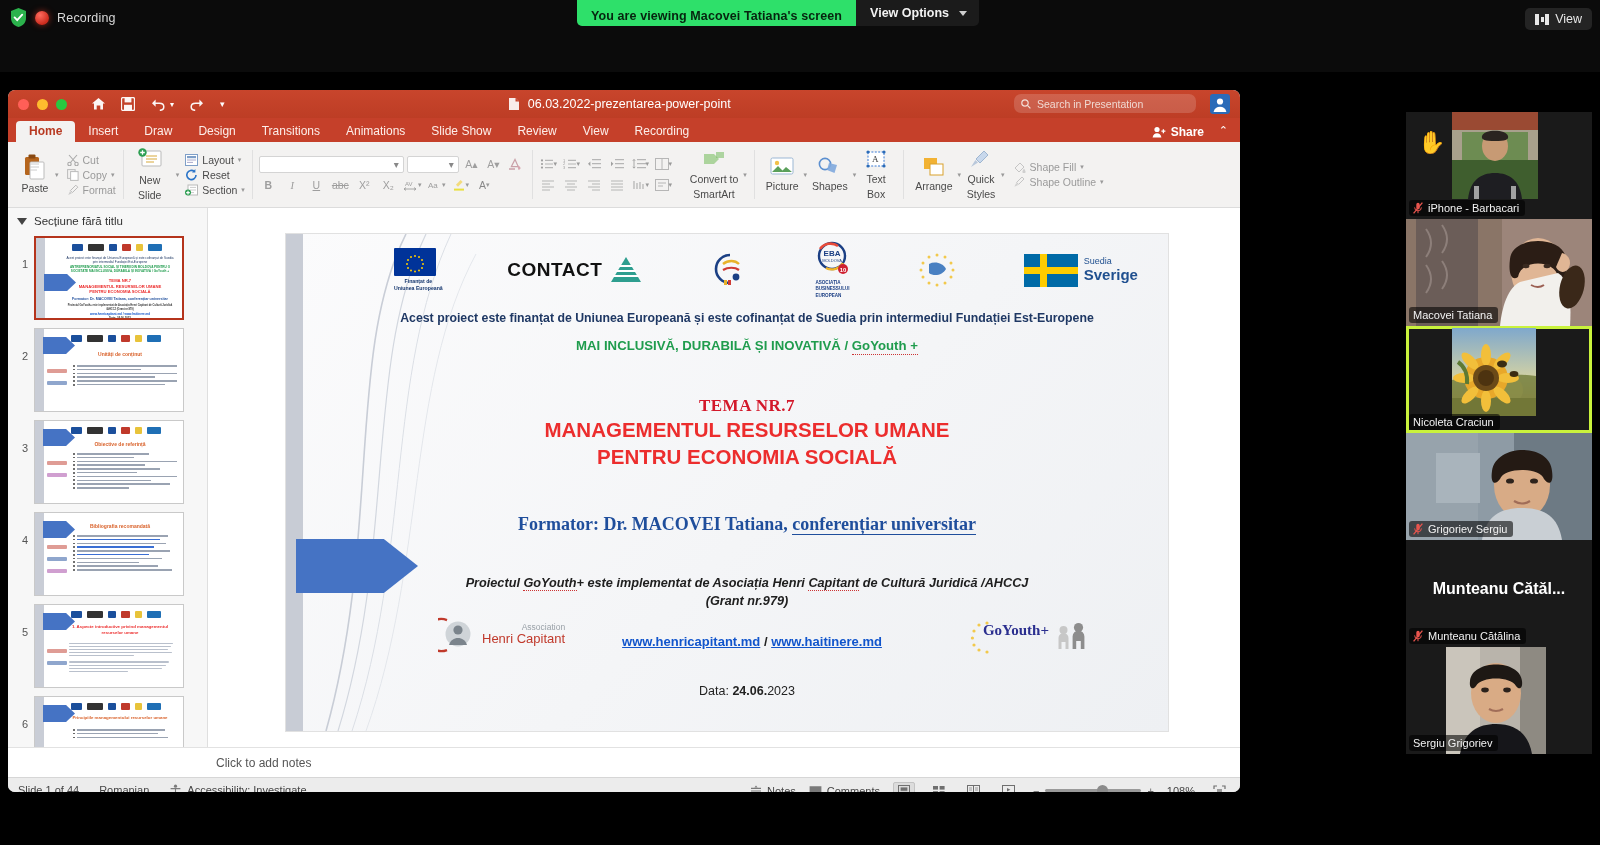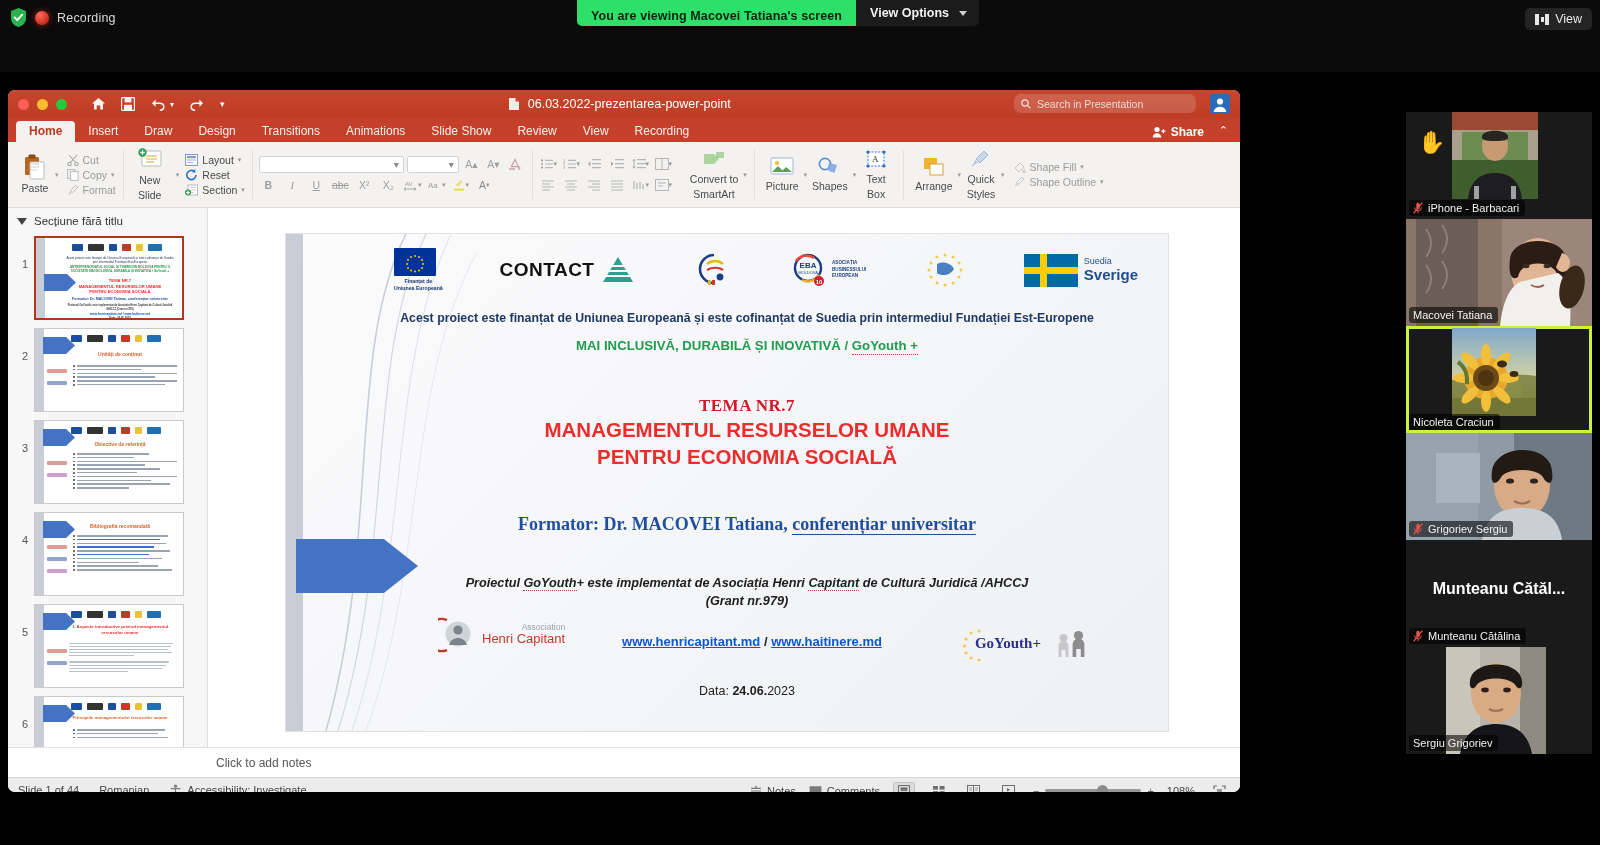--- a/index.html
+++ b/index.html
@@ -199,21 +199,21 @@
   }
   .eu-flag {
     width: 42px; height: 28px; background: #003399; border-radius: 1px;
     position: relative;
   }
   .eu-stars { position: absolute; inset: 0; }
   .eu-cap { text-align: center; font-size: 5.2px; color: #15366e; font-weight: bold; line-height: 1.3; margin-top: 2px; }
   .contact-logo { display: flex; align-items: center; gap: 5px; }
   .contact-text { font-size: 19px; font-weight: bold; color: #111; letter-spacing: .5px; }
   .pyramid { width: 38px; height: 28px; }
-  .eba-logo { display: flex; align-items: center; gap: 5px; }
+  .eba-logo { display: flex; align-items: center; gap: 5px; flex-direction: column; }
   .eba-text { font-size: 4.6px; font-weight: bold; color: #1b3f84; line-height: 1.45; }
   .se-flag { width: 54px; height: 33px; background: #006aa7; position: relative; }
   .se-flag::before { content: ""; position: absolute; left: 0; right: 0; top: 13px; height: 7px; background: #fecc00; }
   .se-flag::after { content: ""; position: absolute; top: 0; bottom: 0; left: 16px; width: 7px; background: #fecc00; }
   .se-text { font-size: 9px; color: #1f4f8f; line-height: 1.1; margin-left: 6px; }
   .se-text b { font-size: 15px; display: block; font-weight: bold; }
 
   .line-eu {
     position: absolute; left: 60px; right: 20px; top: 77px;
     text-align: center; font-size: 12.3px; font-weight: bold; color: #1f3864;
@@ -251,21 +251,21 @@
   .hc-text .a { font-size: 8.5px; color: #9aa1a8; }
   .hc-text .b { font-size: 13px; color: #c0392b; }
 
   .urls {
     position: absolute; left: 230px; right: 180px; top: 400px;
     text-align: center; font-size: 13px; font-weight: bold; color: #1155cc;
   }
   .urls a { color: #1155cc; text-decoration: underline; }
   .urls .sep { color: #222; text-decoration: none; }
 
-  .goy-logo { position: absolute; right: 82px; top: 388px; display: flex; align-items: center; gap: 16px; margin-top: 8px; }
+  .goy-logo { position: absolute; right: 82px; top: 388px; display: flex; align-items: flex-start; gap: 8px; }
   .goy-word { font-size: 15px; font-weight: bold; color: #2b2f8f; font-family: "Liberation Serif", serif; }
   .goy-people { display: flex; gap: 1px; align-items: flex-end; }
 
   .data-line {
     position: absolute; left: 60px; right: 20px; top: 450px;
     text-align: center; font-size: 12.5px; color: #222;
   }
   .data-line b { font-weight: bold; }
 
   .notes-bar {

